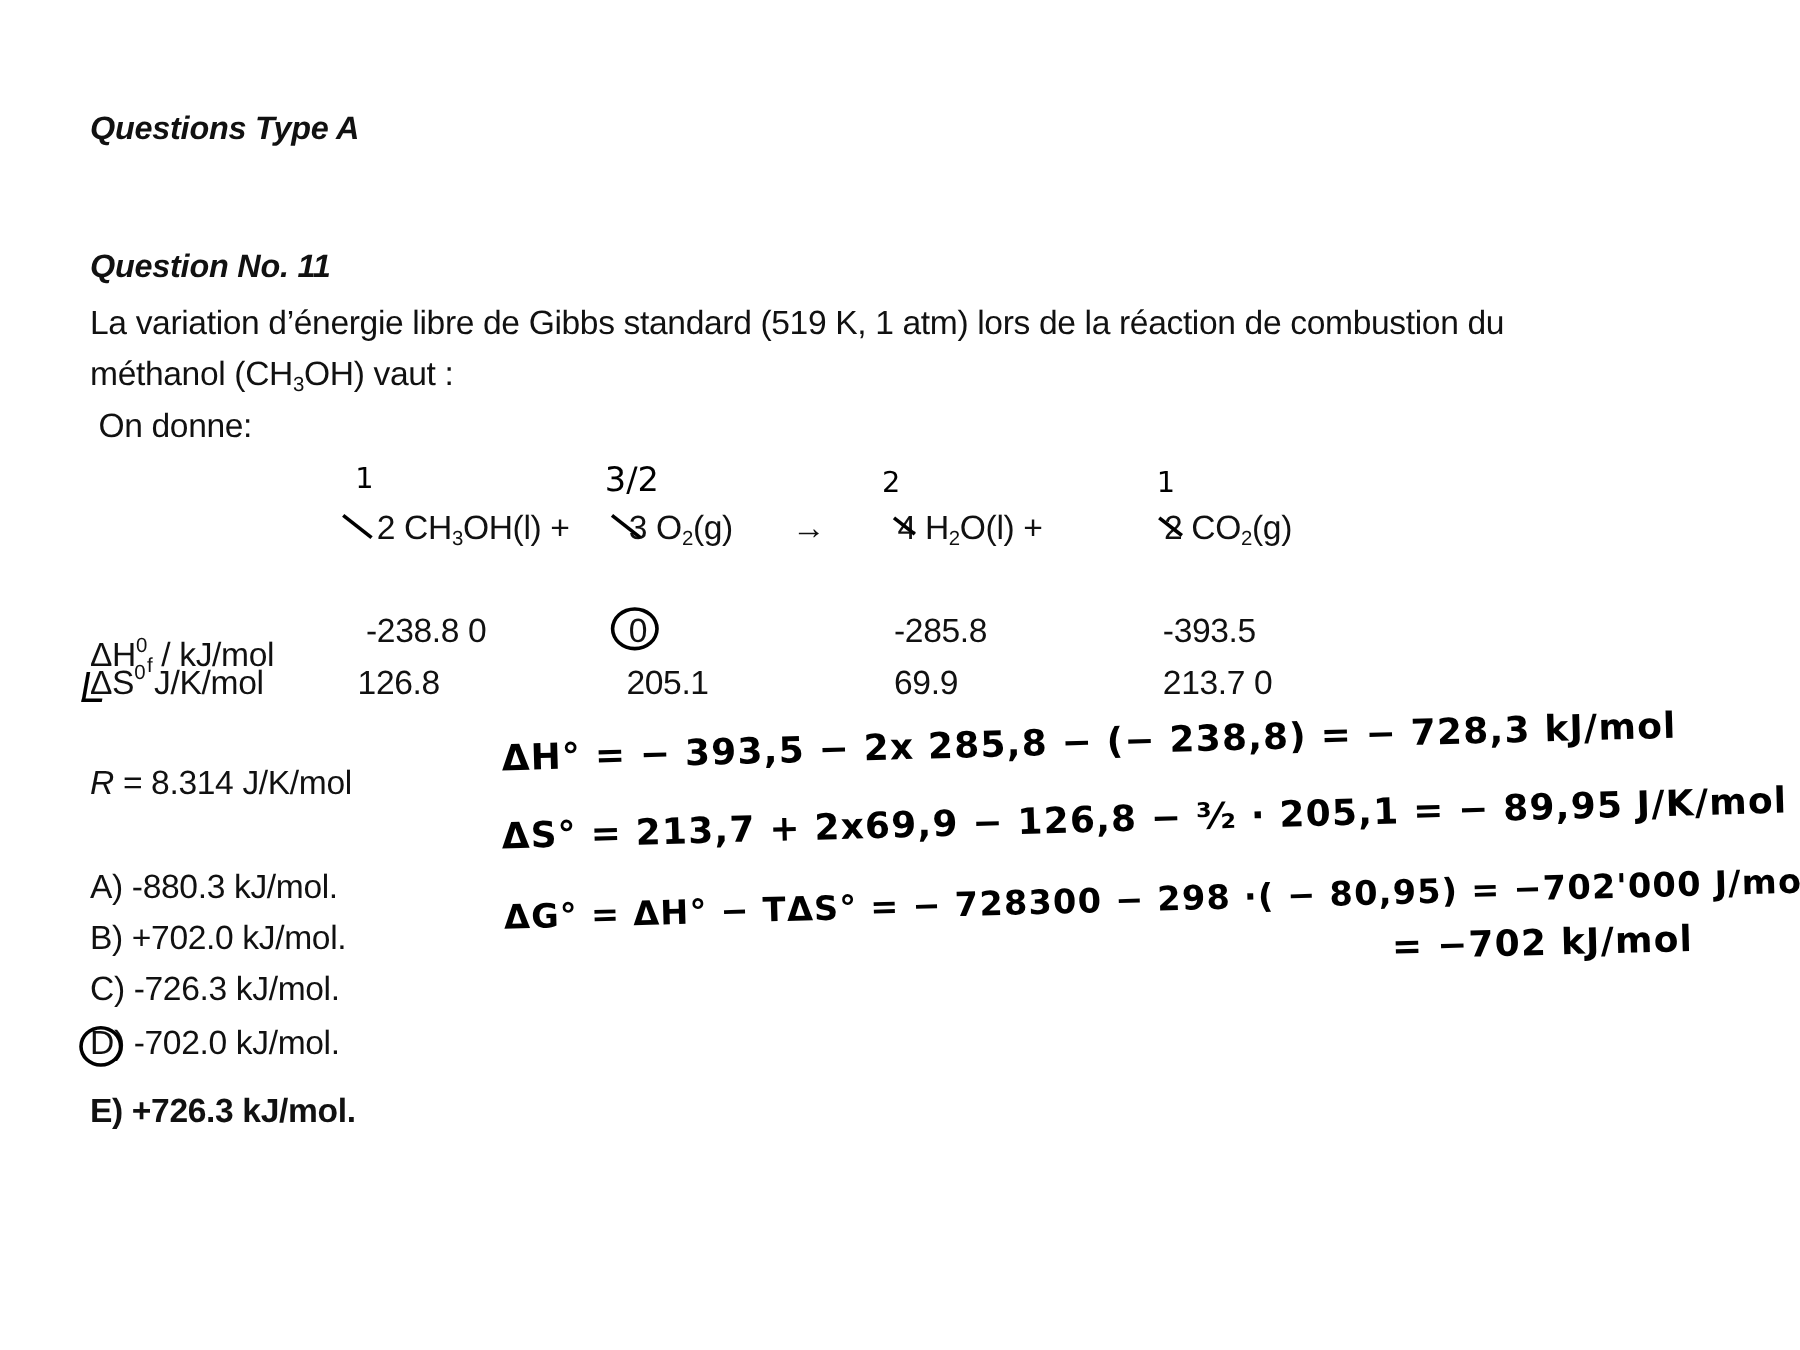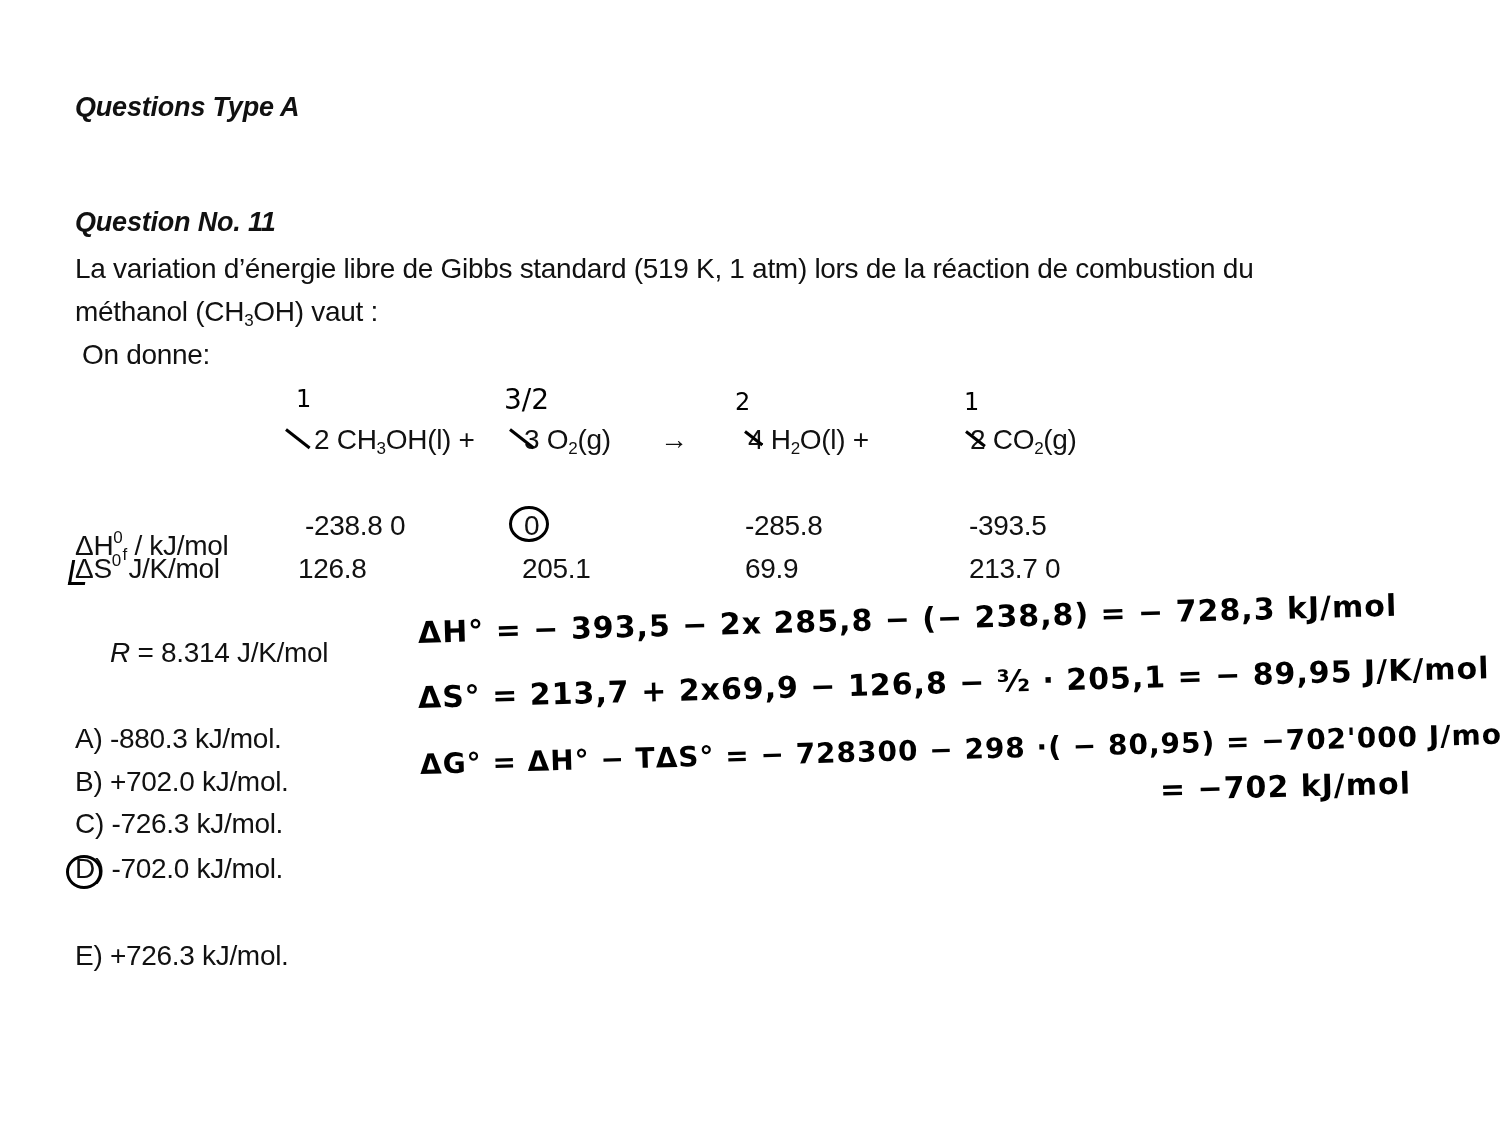--- a/index.html
+++ b/index.html
@@ -55,29 +55,29 @@
   <div class="abs txt" style="left:969px; top:510px;">-393.5</div>
 
   <div class="abs txt" style="left:75px; top:553px;"><span>ΔS</span><sup>0</sup><span> J/K/mol</span></div>
   <div class="abs" style="left:70px; top:560px; width:14px; height:22px; border-left:3px solid #000; border-bottom:3px solid #000; transform:skewX(-10deg);"></div>
   <div class="abs txt" style="left:298px; top:553px;">126.8</div>
   <div class="abs txt" style="left:522px; top:553px;">205.1</div>
   <div class="abs txt" style="left:745px; top:553px;">69.9</div>
   <div class="abs txt" style="left:969px; top:553px;">213.7 0</div>
 </div>
 
-<div class="abs txt" style="left:75px; top:637px;margin-left:35px;"><i>R</i><span> = 8.314 J/K/mol</span></div>
+<div class="abs txt" style="left:75px; top:637px;"><i>R</i><span> = 8.314 J/K/mol</span></div>
 
 <div>
   <div class="abs txt" style="left:75px; top:723px;">A) -880.3 kJ/mol.</div>
   <div class="abs txt" style="left:75px; top:766px;text-align:right;">B) +702.0 kJ/mol.</div>
   <div class="abs txt" style="left:75px; top:808px;">C) -726.3 kJ/mol.</div>
   <div class="abs txt" style="left:75px; top:853px;">D) -702.0 kJ/mol.</div>
   <div class="circle" style="left:66px; top:855px; width:30px; height:28px;"></div>
-  <div class="abs txt" style="left:75px; top:940px;">E) +726.3 kJ/mol.</div>
+  <div class="abs txt" style="left:75px; top:910px;font-weight:bold;">E) +726.3 kJ/mol.</div>
 </div>
 
 <div>
   <div class="abs hw" style="left:418px; top:615px; transform:rotate(-1.6deg);">ΔH° = − 393,5 − 2x 285,8  − (− 238,8) = − 728,3 kJ/mol</div>
   <div class="abs hw" style="left:418px; top:680px; transform:rotate(-1.6deg);">ΔS° = 213,7 + 2x69,9  − 126,8 − ³⁄₂ · 205,1 = − 89,95 J/K/mol</div>
   <div class="abs hw" style="left:420px; top:748px; transform:rotate(-1.6deg); font-size:28px;">ΔG° = ΔH° − TΔS° = − 728300 − 298 ·( − 80,95) = −702'000 J/mol</div>
   <div class="abs hw" style="left:1160px; top:772px; transform:rotate(-1.5deg);">= −702 kJ/mol</div>
 </div>
 
 </body></html>

